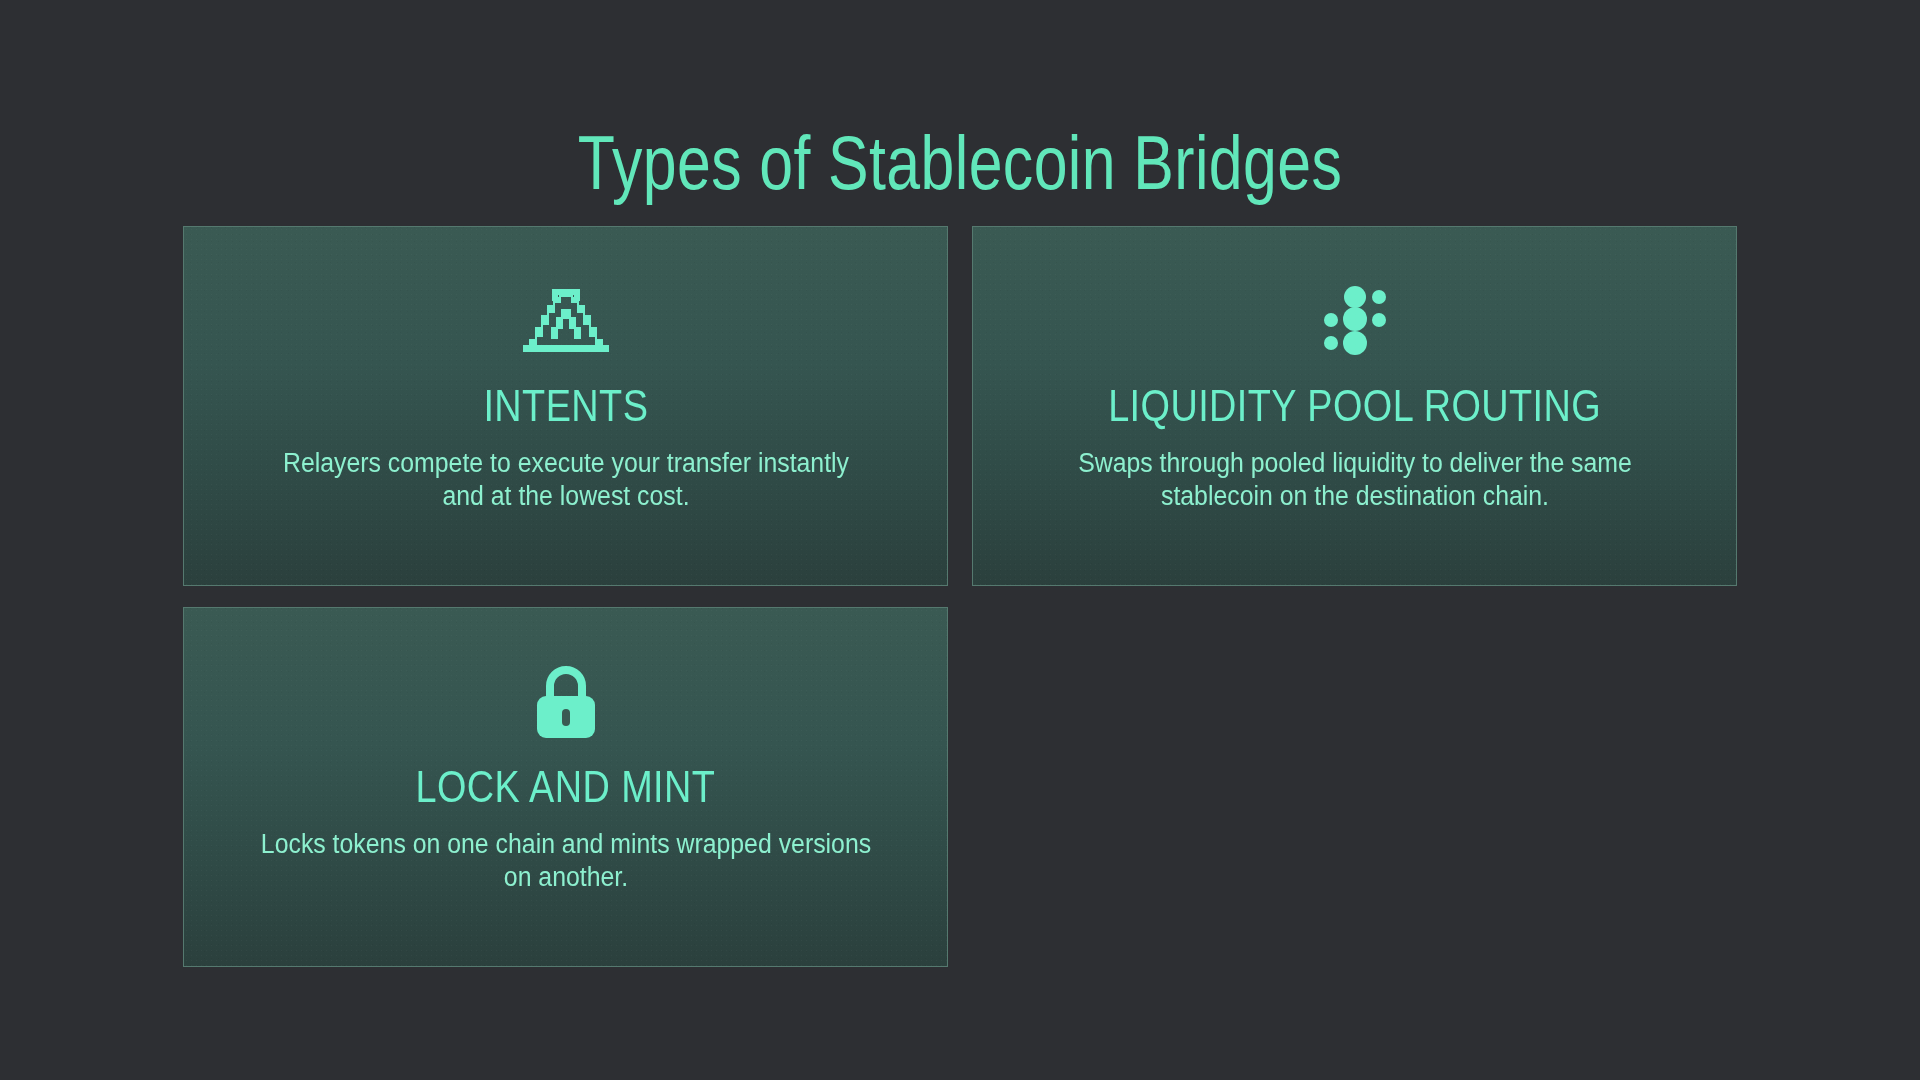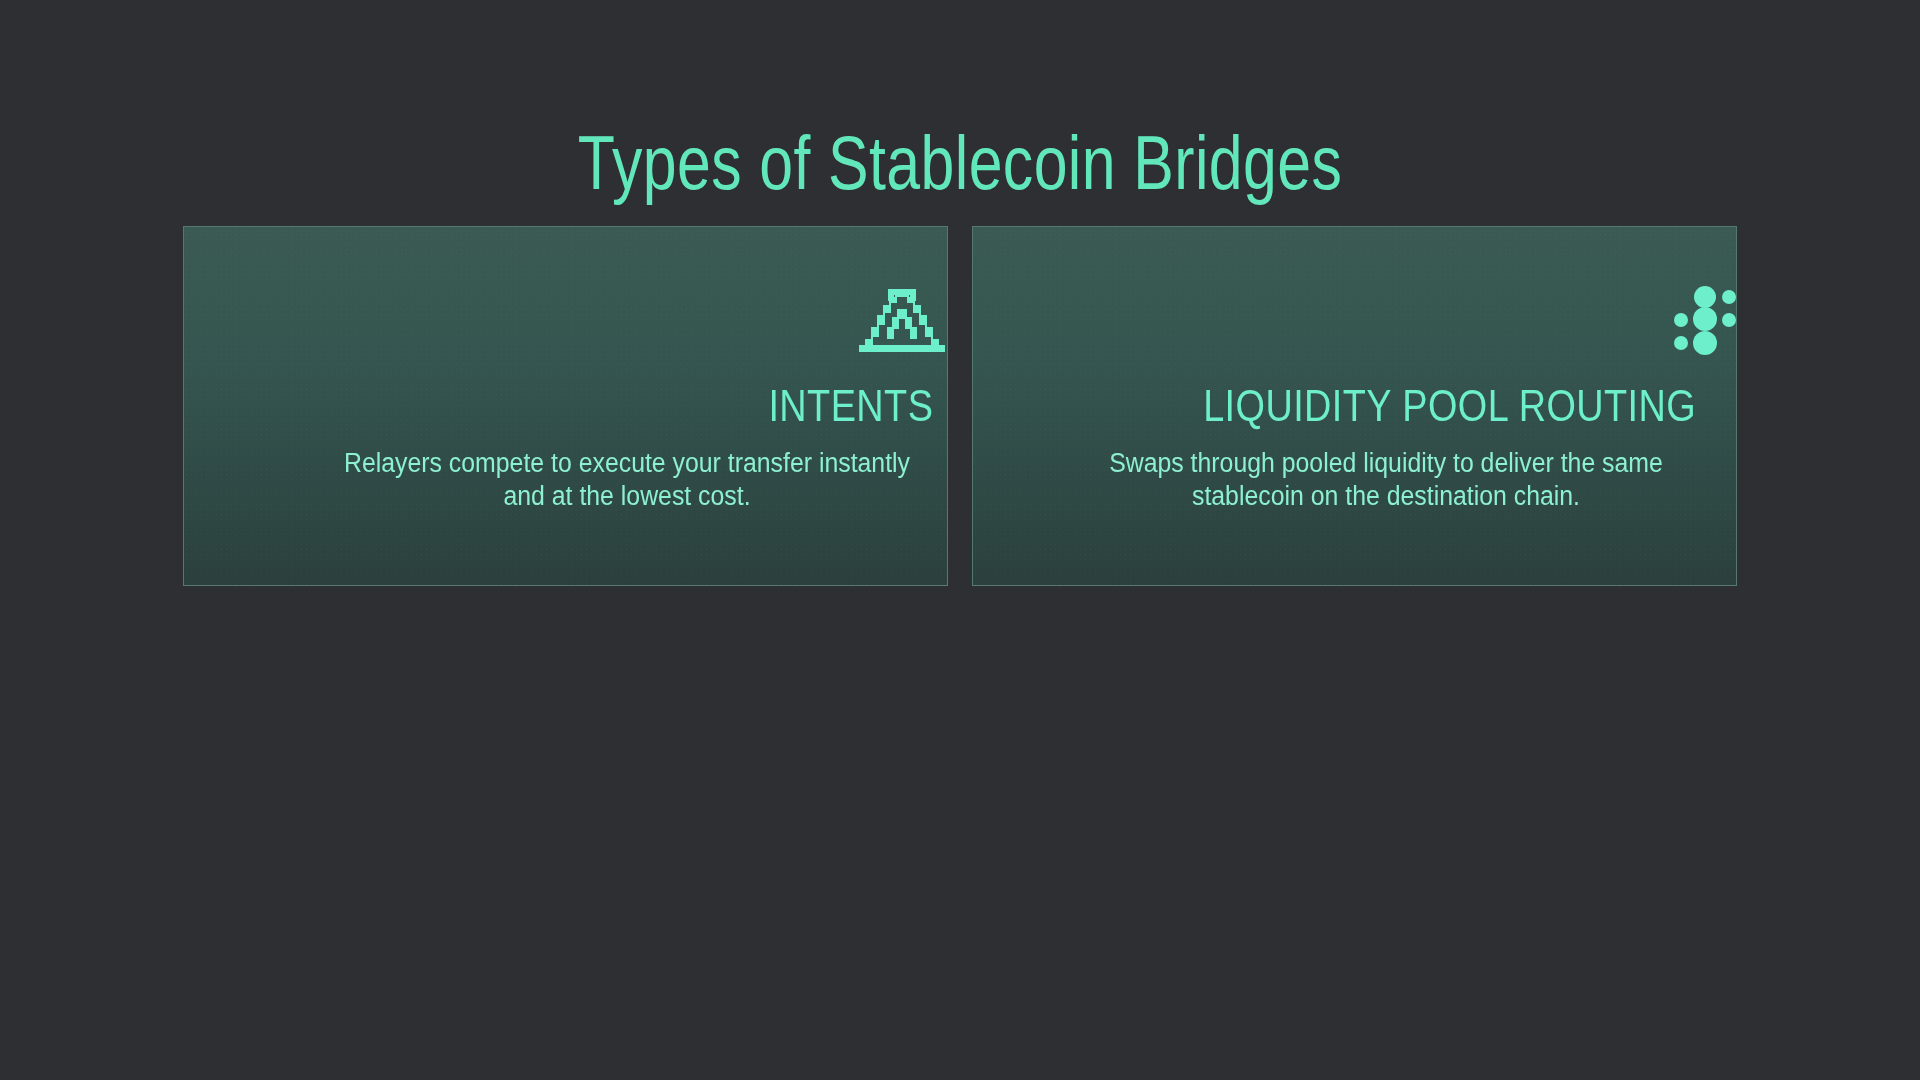--- a/index.html
+++ b/index.html
@@ -75,21 +75,21 @@
     background-size: 5px 5px, 7px 7px;
     background-position: 0 0, 3px 4px;
   }
 
   .card-inner {
     position: relative;
     z-index: 2;
     width: 100%;
     display: flex;
     flex-direction: column;
-    align-items: flex-end;
+    align-items: center;
   }
 
   .card-icon {
     height: 80px;
     margin-top: 52px;
     display: flex;
     align-items: center;
     justify-content: center;
   }
   .card-icon svg { display: block; }
@@ -167,15 +167,30 @@
               <circle cx="7" cy="37" r="7"></circle>
               <circle cx="7" cy="60" r="7"></circle>
             </g>
           </svg>
         </div>
         <div class="card-title">LIQUIDITY POOL ROUTING</div>
         <div class="card-desc wide">Swaps through pooled liquidity to deliver the same stablecoin on the destination chain.</div>
       </div>
     </div>
 
+    <div class="card">
+      <div class="card-inner">
+        <div class="card-icon">
+          <svg width="68" height="76" viewBox="0 0 68 76" aria-hidden="true">
+            <g>
+              <path d="M18 38 V24 a16 16 0 0 1 32 0 V38" fill="none" stroke="#6cefca" stroke-width="8"></path>
+              <rect x="5" y="34" width="58" height="42" rx="9" fill="#6cefca"></rect>
+              <rect x="30" y="47" width="8" height="17" rx="4" fill="#3a5a53"></rect>
+            </g>
+          </svg>
+        </div>
+        <div class="card-title">LOCK AND MINT</div>
+        <div class="card-desc wide">Locks tokens on one chain and mints wrapped versions on another.</div>
+      </div>
+    </div>
 
   </div>
 </div>
 
 </body></html>

